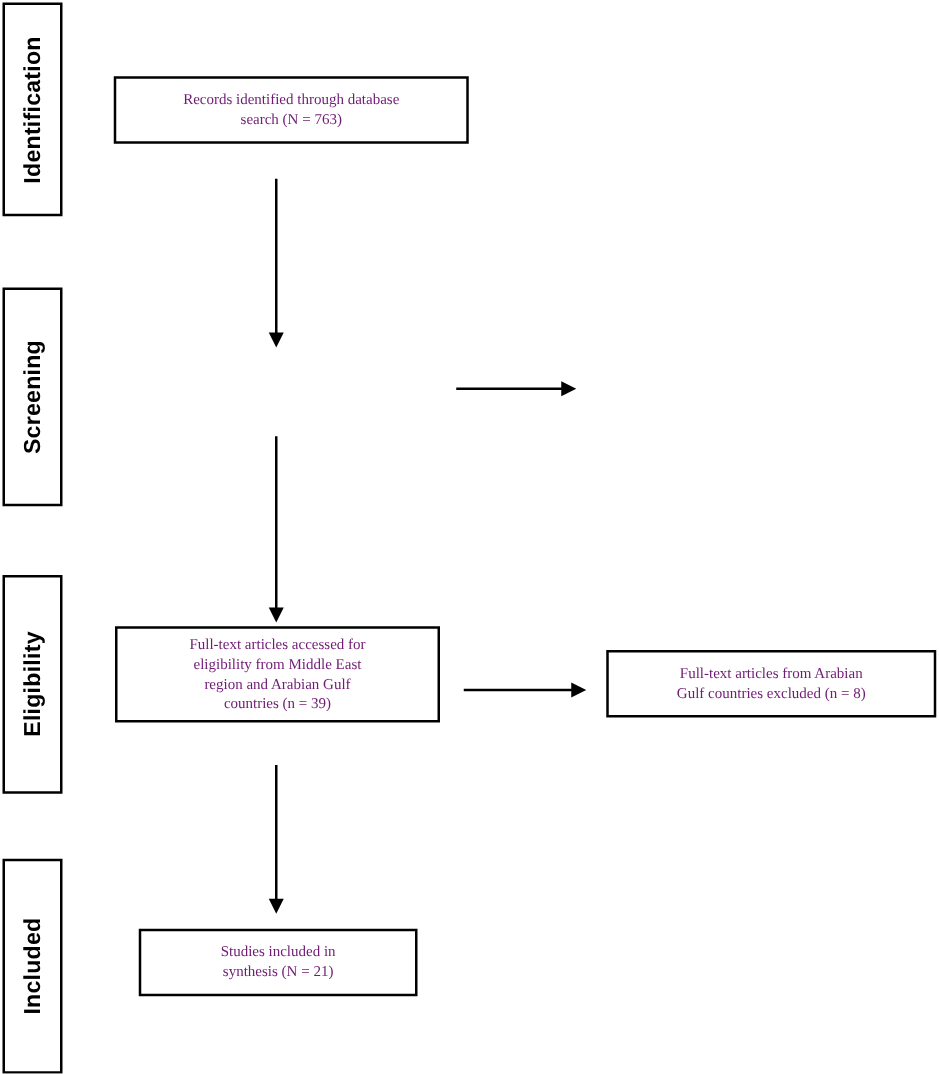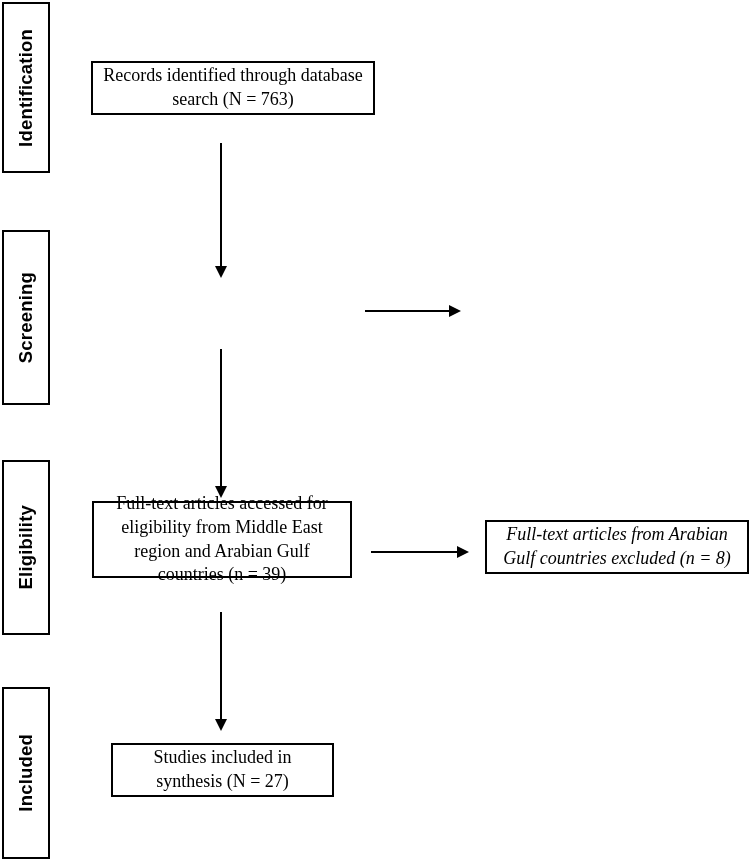--- a/index.html
+++ b/index.html
@@ -45,23 +45,23 @@
     border: 2px solid #000000;
     background: #ffffff;
     display: flex;
     align-items: center;
     justify-content: center;
     text-align: center;
     padding: 2px 8px;
   }
   .flow-text {
     font-family: "Liberation Serif", "DejaVu Serif", serif;
-    font-size: 18px;
+    font-size: 12px;
     line-height: 1.32;
-    color: #000000;
+    color: #701a75;
     white-space: pre-line;
   }
 
   
   .v-line {
     position: absolute;
     width: 2px;
     background: #000000;
   }
   .v-arrowhead {
@@ -114,28 +114,28 @@
 
 
 
   <div class="flow-box" style="left:92px; top:501px; width:260px; height:77px;">
     <span class="flow-text">Full-text articles accessed for
 eligibility from Middle East
 region and Arabian Gulf
 countries (n = 39)</span>
   </div>
 
-  <div class="flow-box" style="left:485px; top:520px; width:264px; height:54px;font-style:italic;">
+  <div class="flow-box" style="left:485px; top:520px; width:264px; height:54px;">
     <span class="flow-text">Full-text articles from Arabian
 Gulf countries excluded (n = 8)</span>
   </div>
 
   <div class="flow-box" style="left:111px; top:743px; width:223px; height:54px;">
     <span class="flow-text">Studies included in
-synthesis (N = 27)</span>
+synthesis (N = 21)</span>
   </div>
 
   <div class="v-line" style="left:220px; top:143px; height:125px;"></div>
   <div class="v-arrowhead" style="left:215px; top:266px;"></div>
 
   <div class="h-line" style="left:365px; top:310px; width:86px;"></div>
   <div class="h-arrowhead" style="left:449px; top:305px;"></div>
 
   <div class="v-line" style="left:220px; top:349px; height:139px;"></div>
   <div class="v-arrowhead" style="left:215px; top:486px;"></div>

